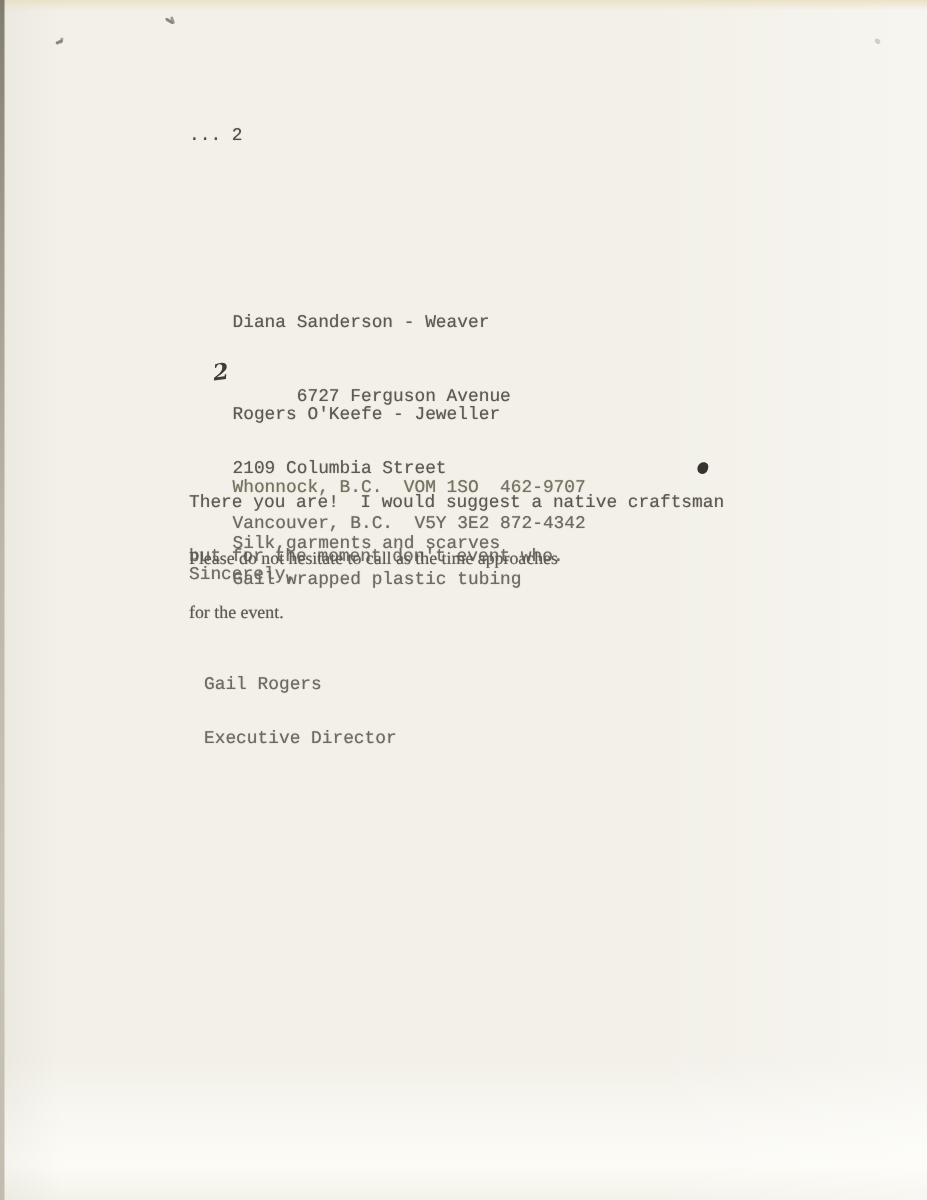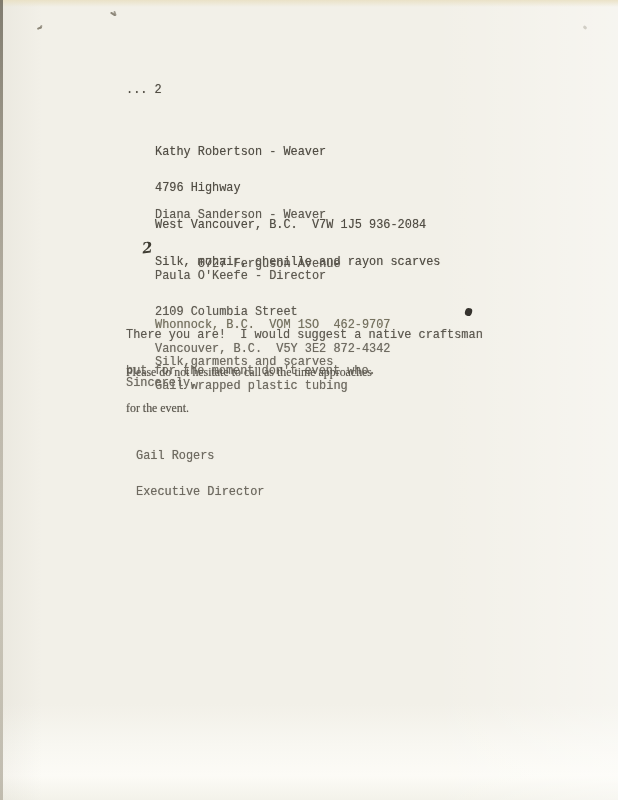--- a/index.html
+++ b/index.html
@@ -79,38 +79,32 @@
 
   <div class="edge-left"></div>
   <div class="speck speck-1"></div>
   <div class="speck speck-1b"></div>
   <div class="speck speck-2"></div>
   <div class="speck speck-2b"></div>
   <div class="speck speck-3"></div>
 
   <div class="typed page-number ink-dark">... 2</div>
 
-  <div class="typed contact-0 ink-dark">
-    <div>Kathy Robertson - Weaver</div>
-    <div>4796 Highway</div>
-    <div>West Vancouver, B.C.  V7W 1J5 936-2084</div>
-    <div>Silk, mohair, chenille and rayon scarves</div>
-  </div>
 
   <div class="typed contact-1 ink-mid">
     <div>Diana Sanderson - Weaver</div>
     <div>
       <span class="hand2">2</span><span>6727 Ferguson Avenue</span>
     </div>
     <div class="ink-faint">Whonnock, B.C.  VOM 1SO  462-9707</div>
     <div class="ink-light">Silk,garments and scarves</div>
   </div>
 
   <div class="typed contact-2 ink-mid">
-    <div>Paula O'Keefe - Director</div>
+    <div>Rogers O'Keefe - Jeweller</div>
     <div>2109 Columbia Street</div>
     <div class="ink-light">Vancouver, B.C.  V5Y 3E2 872-4342</div>
     <div class="ink-light">Gail wrapped plastic tubing</div>
   </div>
 
   <div class="typed para-0 ink-mid">
     <div>There you are!  I would suggest a native craftsman</div>
     <div class="ink-light">but for the moment don't event who.</div>
   </div>
 

